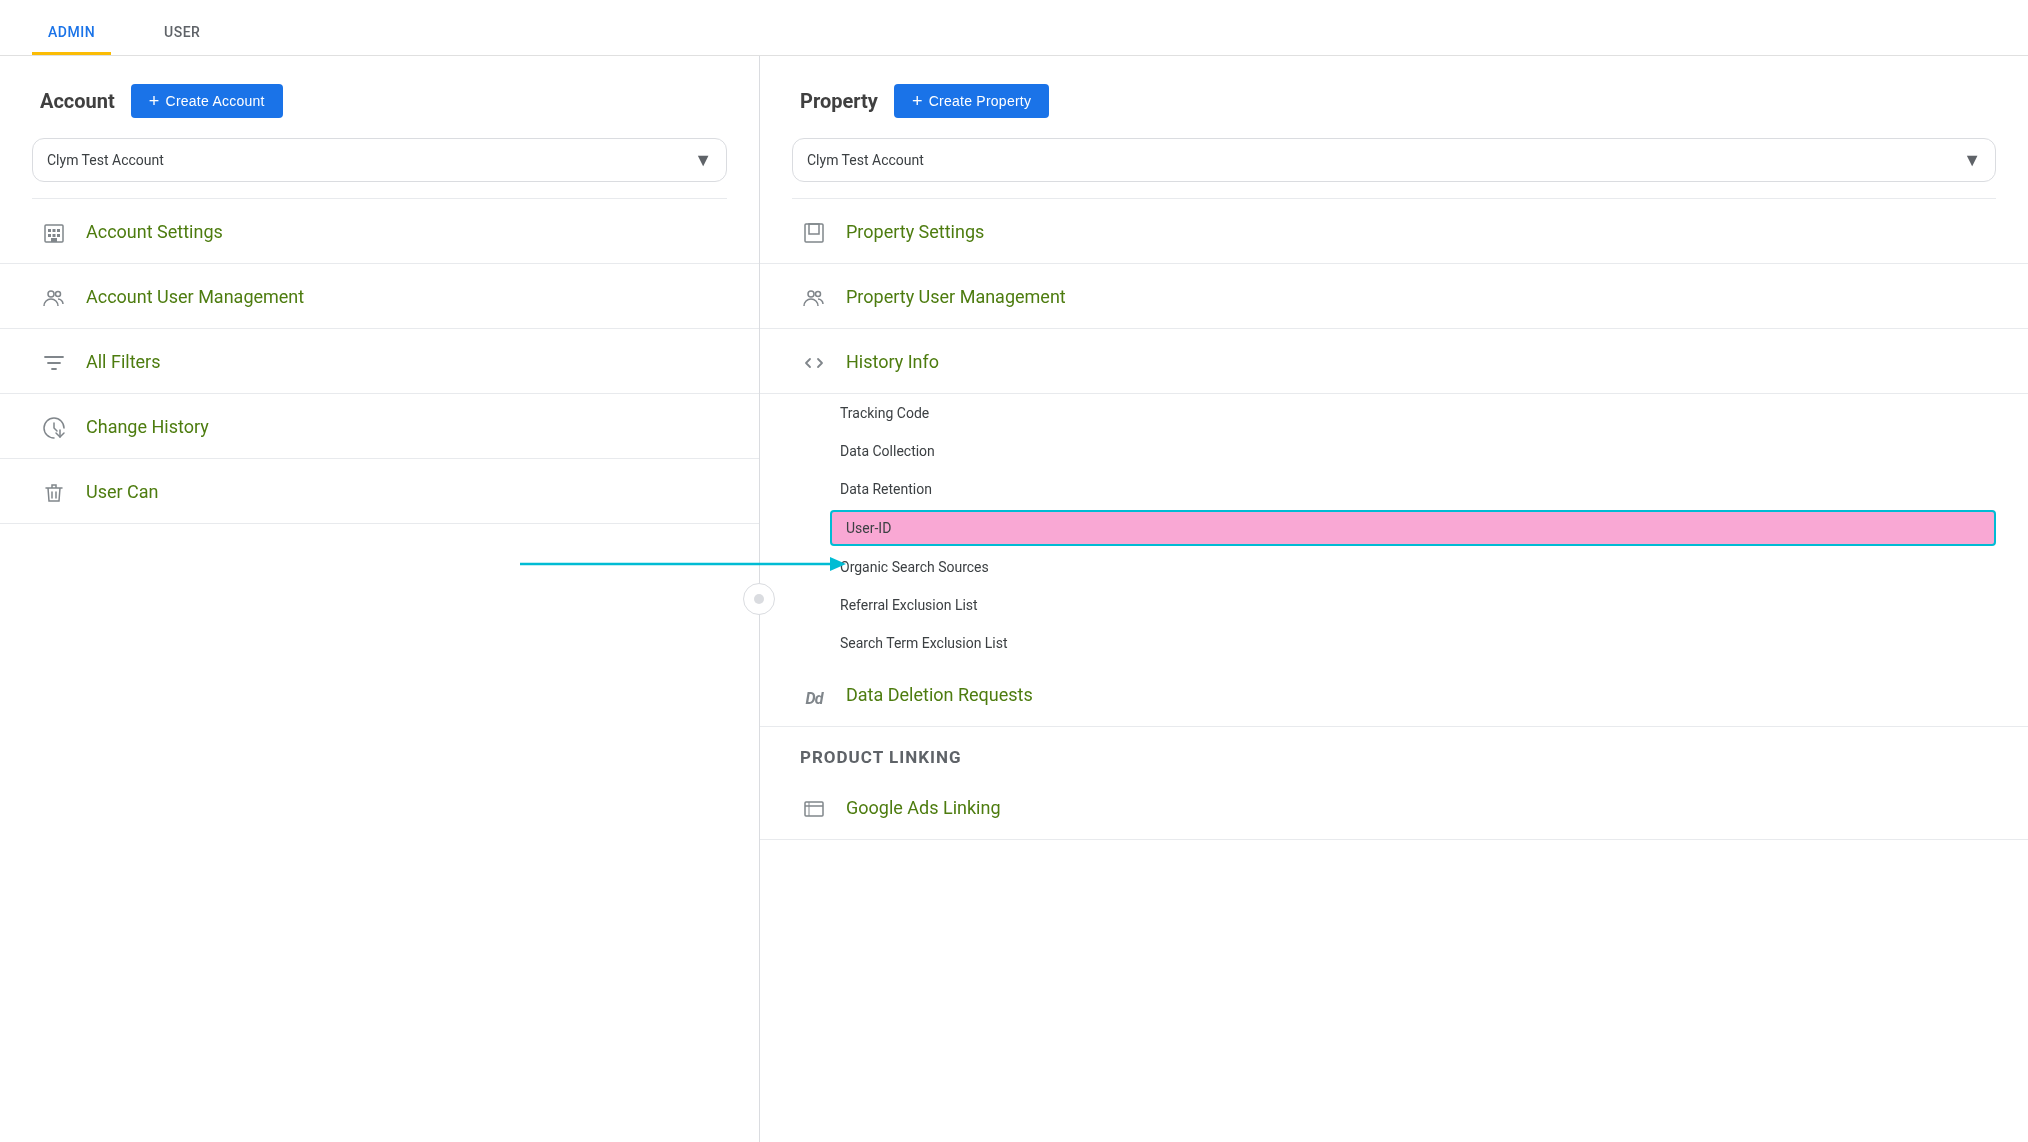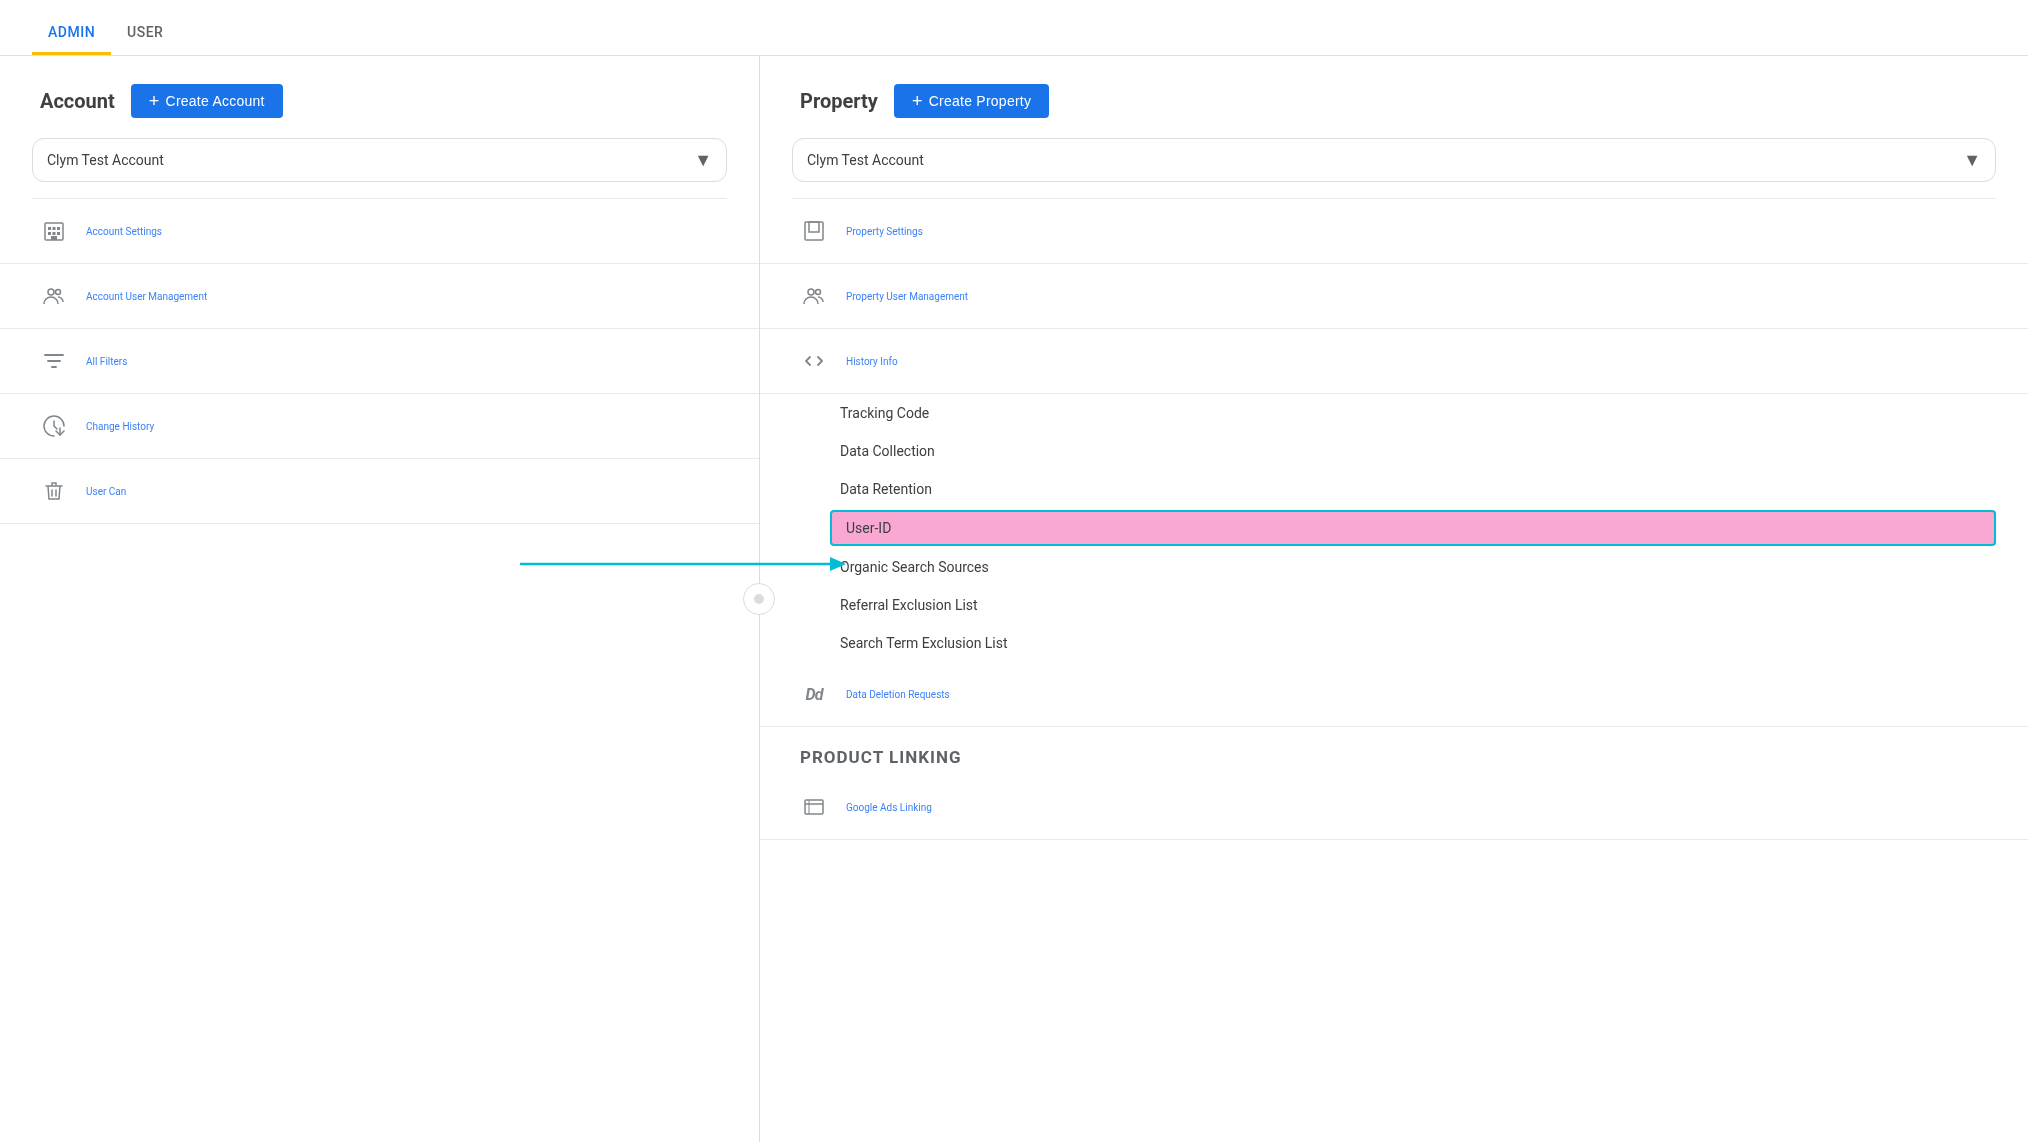--- a/index.html
+++ b/index.html
@@ -12,20 +12,21 @@
     }
 
     
     .top-nav {
       background: #fff;
       border-bottom: 1px solid #e0e0e0;
       display: flex;
       align-items: flex-end;
       padding: 0 32px;
       height: 56px;
+      gap: 37px;
     }
     .nav-tab {
       padding: 16px 16px 12px;
       font-size: 14px;
       font-weight: 500;
       color: #5f6368;
       cursor: pointer;
       border-bottom: 3px solid transparent;
       letter-spacing: 0.5px;
       text-transform: uppercase;
@@ -124,28 +125,28 @@
       padding: 18px 40px;
       border-bottom: 1px solid #e8eaed;
       cursor: pointer;
       font-size: 14px;
       color: #3c4043;
     }
     .menu-item-icon {
       width: 28px;
       height: 28px;
       display: flex;
-      align-items: center;
+      align-items: flex-end;
       justify-content: center;
       color: #80868b;
       flex-shrink: 0;
     }
     .menu-item-label {
-      font-size: 10px;
-      color: #3b82f6;
+      font-size: 18px;
+      color: #4d7c0f;
     }
 
     
     .sub-item {
       display: flex;
       align-items: center;
       padding: 11px 40px 11px 80px;
       cursor: pointer;
       font-size: 14px;
       color: #3c4043;

